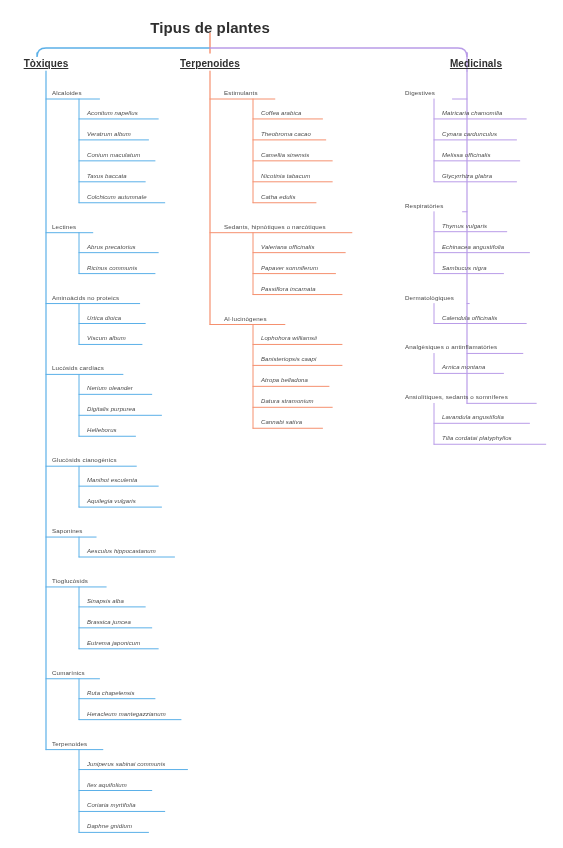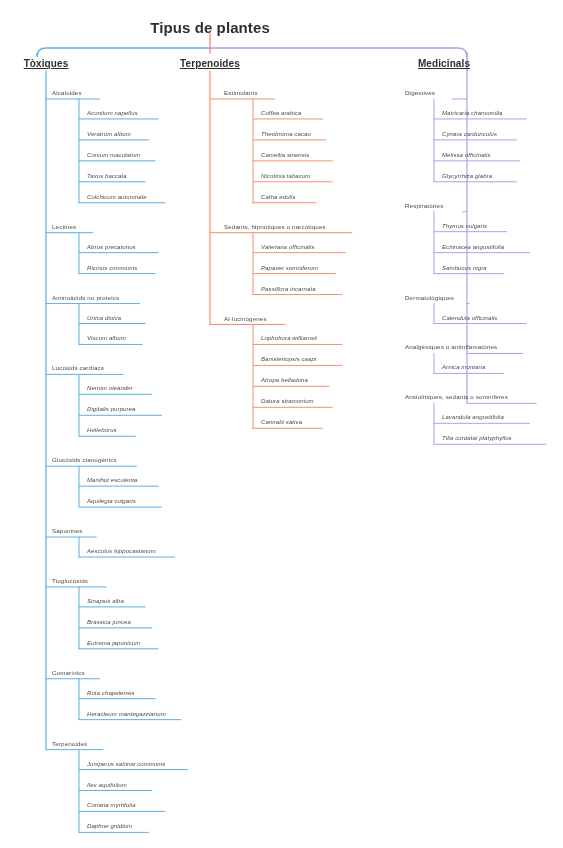--- a/index.html
+++ b/index.html
@@ -176,21 +176,21 @@
       <div class="node cat" style="left: 224px; top: 223.7px;">Sedants, hipnòtiques o narcòtiques</div>
       <div class="node leaf" style="left: 261px; top: 243.65px;">Valeriana officinalis</div>
       <div class="node leaf" style="left: 261px; top: 264.6px;">Papaver somniferum</div>
       <div class="node leaf" style="left: 261px; top: 285.55px;">Passiflora incarnata</div>
       <div class="node cat" style="left: 224px; top: 315.5px;">Al·lucinògenes</div>
       <div class="node leaf" style="left: 261px; top: 335.45px;">Lophohora williamsii</div>
       <div class="node leaf" style="left: 261px; top: 356.4px;">Banisteriopsis caapi</div>
       <div class="node leaf" style="left: 261px; top: 377.35px;">Atropa belladona</div>
       <div class="node leaf" style="left: 261px; top: 398.3px;">Datura stramonium</div>
       <div class="node leaf" style="left: 261px; top: 419.25px;">Cannabi sativa</div>
-      <div class="node branch" style="left: 444px; top: 59px; transform: translateX(-50%);">Medicinals</div>
+      <div class="node branch" style="left: 476px; top: 59px; transform: translateX(-50%);">Medicinals</div>
       <div class="node cat" style="left: 405px; top: 90px;">Digestives</div>
       <div class="node leaf" style="left: 442px; top: 109.95px;">Matricaria chamomilia</div>
       <div class="node leaf" style="left: 442px; top: 130.9px;">Cynara cardunculus</div>
       <div class="node leaf" style="left: 442px; top: 151.85px;">Melissa officinalis</div>
       <div class="node leaf" style="left: 442px; top: 172.8px;">Glycyrrhiza glabra</div>
       <div class="node cat" style="left: 405px; top: 202.75px;">Respiratòries</div>
       <div class="node leaf" style="left: 442px; top: 222.7px;">Thymus vulgaris</div>
       <div class="node leaf" style="left: 442px; top: 243.65px;">Echinacea angustifolia</div>
       <div class="node leaf" style="left: 442px; top: 264.6px;">Sambucus nigra</div>
       <div class="node cat" style="left: 405px; top: 294.55px;">Dermatològiques</div>

